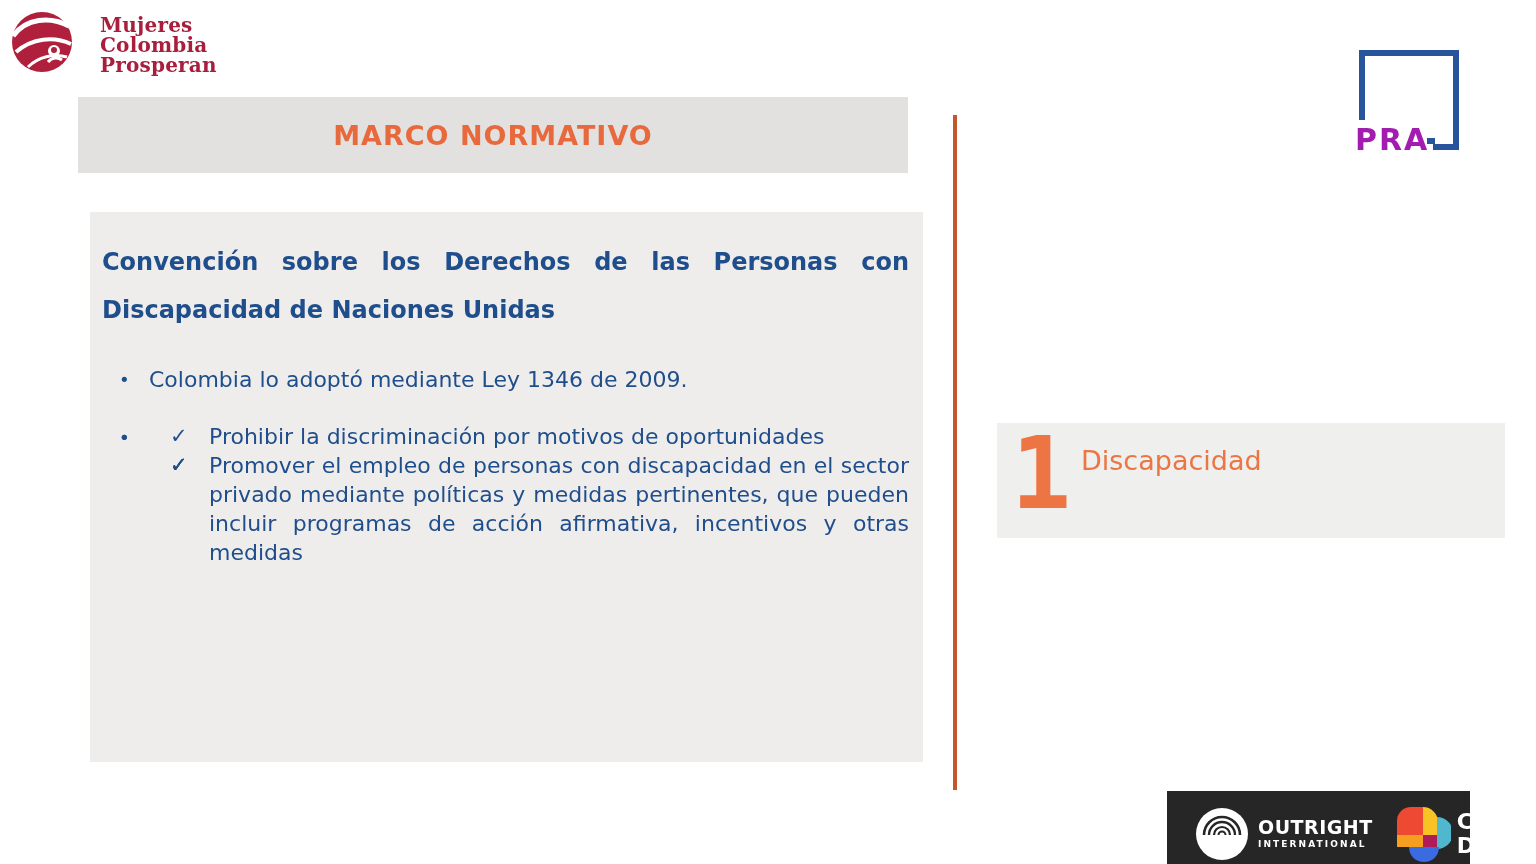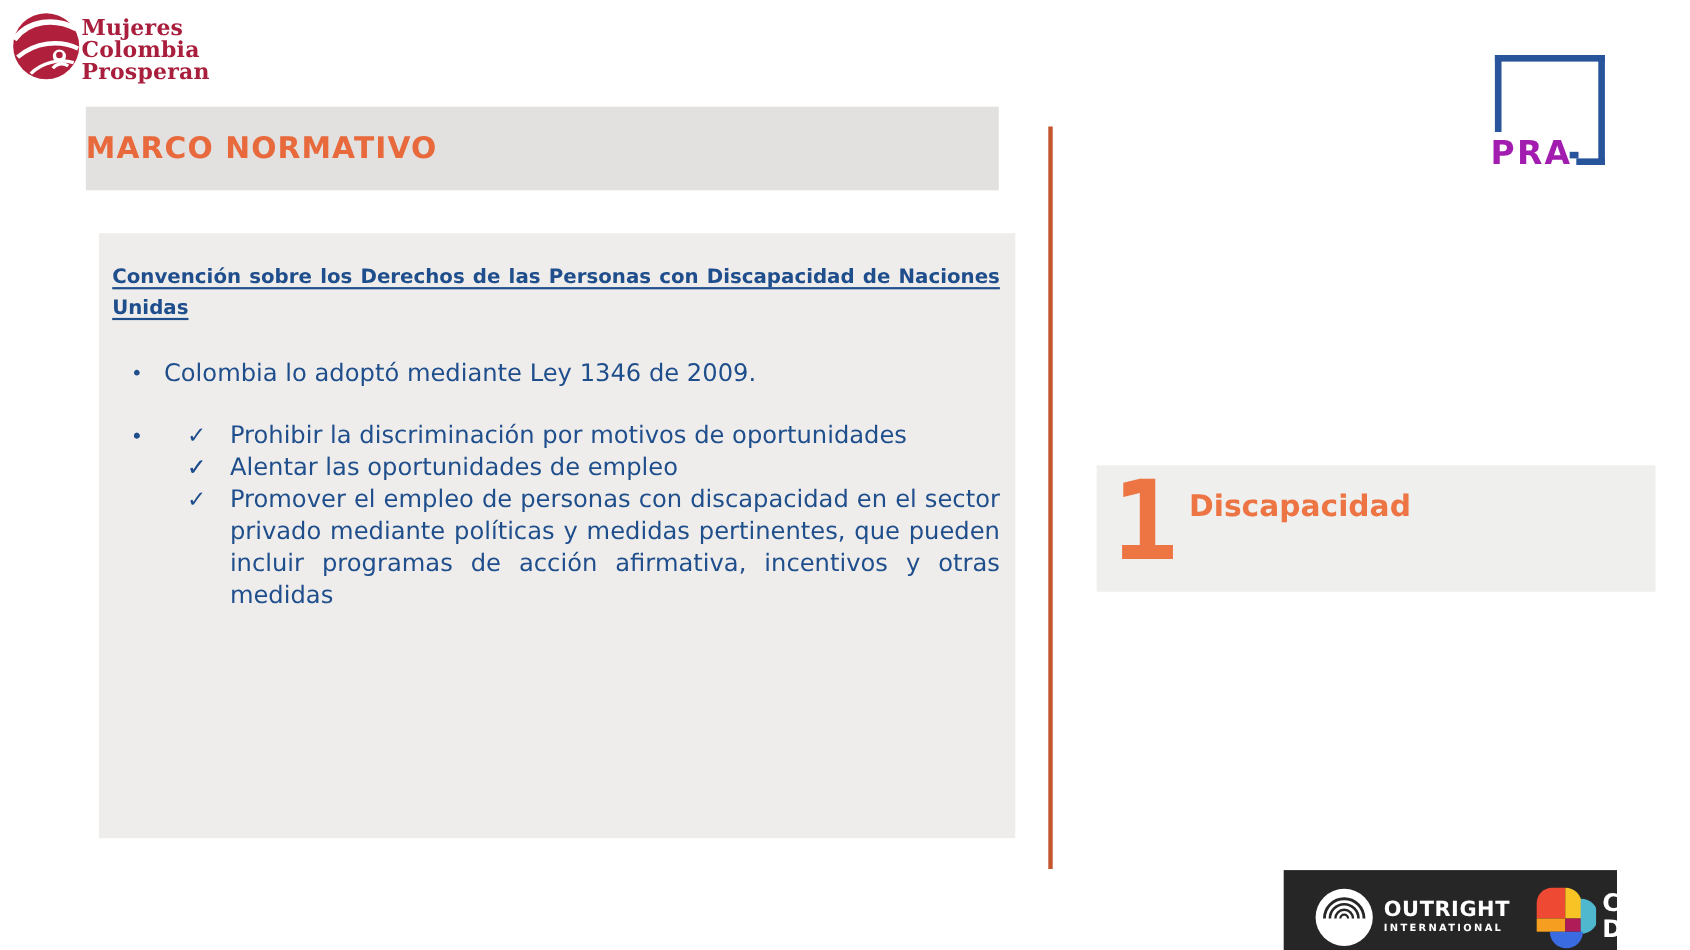--- a/index.html
+++ b/index.html
@@ -1,56 +1,56 @@
 <!DOCTYPE html>
 <html><head>
 <meta charset="utf-8">
 <style>
   html,body{margin:0;padding:0;background:#ffffff;}
   .slide{position:relative;width:1536px;height:864px;background:#ffffff;overflow:hidden;
          font-family:"DejaVu Sans",sans-serif;}
 
   
-  .brand{position:absolute;left:10px;top:10px;display:flex;align-items:flex-start;gap:0;}
+  .brand{position:absolute;left:10px;top:10px;display:flex;align-items:flex-start;gap:26px;}
   .brand-text{font-family:"DejaVu Serif",serif;font-weight:bold;color:#A81E3C;
               font-size:20px;line-height:20px;padding-top:5px;letter-spacing:0.2px;}
 
   
   .header-bar{position:absolute;left:78px;top:97px;width:830px;height:76px;background:#E2E1E0;
-              display:flex;align-items:center;}
+              display:flex;align-items:center;justify-content:center;}
   .header-bar span{color:#E7693C;font-weight:bold;font-size:27px;letter-spacing:1px;}
 
   
   .pra{position:absolute;left:1357px;top:48px;width:106px;height:106px;}
   .pra-text{position:absolute;left:-2px;top:74px;font-weight:bold;font-size:30px;
             letter-spacing:2px;color:#a21caf;background:transparent;}
 
   
   .divider{position:absolute;left:953px;top:115px;width:4px;height:675px;background:#C4552D;}
 
   
   .content-box{position:absolute;left:90px;top:212px;width:833px;height:550px;background:#EFEDEB;
                box-sizing:border-box;padding:26px 14px 0 12px;color:#1F4E8C;}
-  .content-title{font-size:18px;line-height:28px;font-weight:bold;text-align:justify;
-                 text-decoration:underline;text-decoration-thickness:2px;text-underline-offset:4px;}
+  .content-title{font-size:24px;line-height:48px;font-weight:bold;text-align:justify;
+                 text-decoration-thickness:2px;text-underline-offset:4px;}
   .bullet{position:relative;padding-left:47px;text-align:justify;font-size:22px;line-height:32px;}
   .bullet .marker{position:absolute;left:17px;top:0;font-size:18px;}
   .bullet .bold{font-weight:normal;}
   .b1{margin-top:30px;}
   .b2{margin-top:26px;}
   .b3{margin-top:23px;}
   .checklist{margin-top:21px;}
   .check-item{position:relative;padding-left:107px;text-align:justify;font-size:22px;line-height:29px;}
   .check-item .check{position:absolute;left:68px;top:0;font-size:21px;}
 
   
   .num-box{position:absolute;left:997px;top:423px;width:508px;height:115px;background:#EFEFEE;}
   .big-num{position:absolute;left:14px;top:-14px;font-family:"DejaVu Sans Mono",monospace;
            font-weight:bold;font-size:100px;line-height:130px;color:#ED7443;}
-  .num-label{position:absolute;left:84px;top:22px;font-weight:bold;font-size:27px;color:#ED7443;}
+  .num-label{position:absolute;left:84px;top:22px;font-weight:normal;font-size:27px;color:#ED7443;}
 
   
   .footer{position:absolute;left:1167px;top:779px;width:303px;height:85px;background:#262626;
           display:flex;align-items:center;margin-top:12px;}
   .outright{display:flex;align-items:center;gap:9px;margin-left:28px;}
   .outright-text{color:#ffffff;line-height:1;}
   .outright-big{font-weight:bold;font-size:19px;letter-spacing:0.5px;}
   .outright-small{font-weight:bold;font-size:9px;letter-spacing:2.1px;margin-top:3px;}
   .camara{display:flex;align-items:center;gap:6px;margin-left:22px;}
   .camara-text{color:#ffffff;line-height:1;}
@@ -116,21 +116,20 @@
     <div class="checklist">
       <div class="check-item">
         <span class="check">✓</span>
         <span>Prohibir la discriminación por motivos de oportunidades</span>
       </div>
       <div class="check-item">
         <span class="check">✓</span>
       </div>
       <div class="check-item">
         <span class="check">✓</span>
-        <span>Alentar las oportunidades de empleo</span>
       </div>
       <div class="check-item">
         <span class="check">✓</span>
         <span>Promover el empleo de personas con discapacidad en el sector privado mediante políticas y medidas pertinentes, que pueden incluir programas de acción afirmativa, incentivos y otras medidas</span>
       </div>
     </div>
   </div>
 
   <div class="num-box">
     <span class="big-num">1</span>

